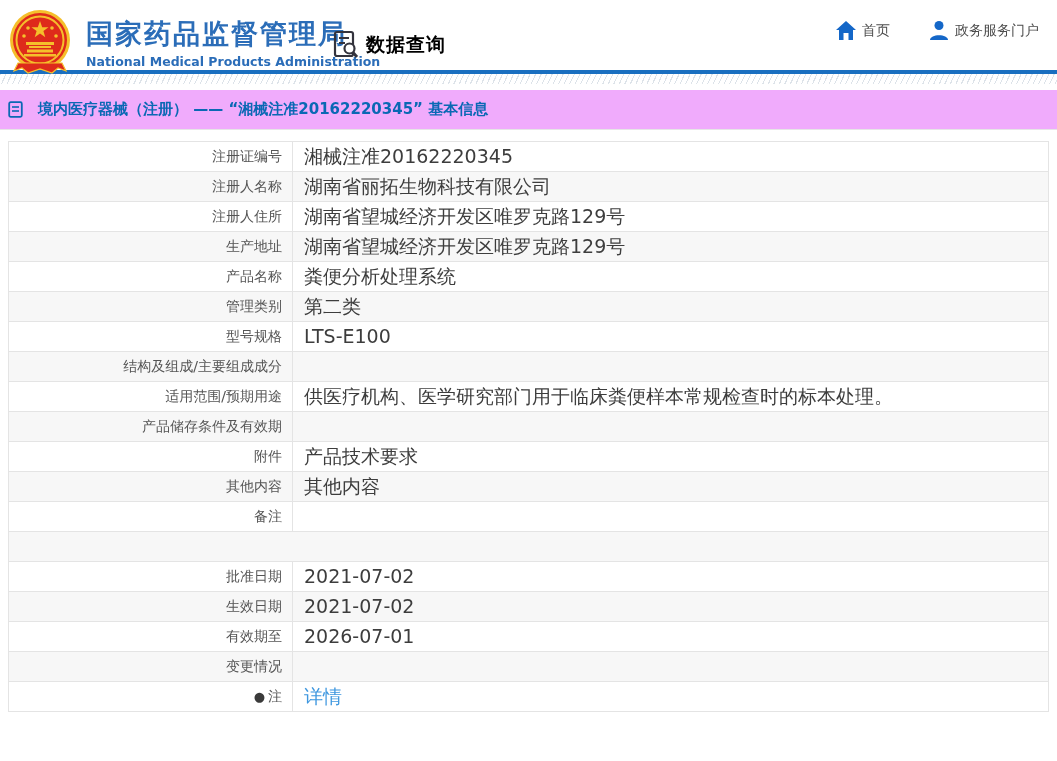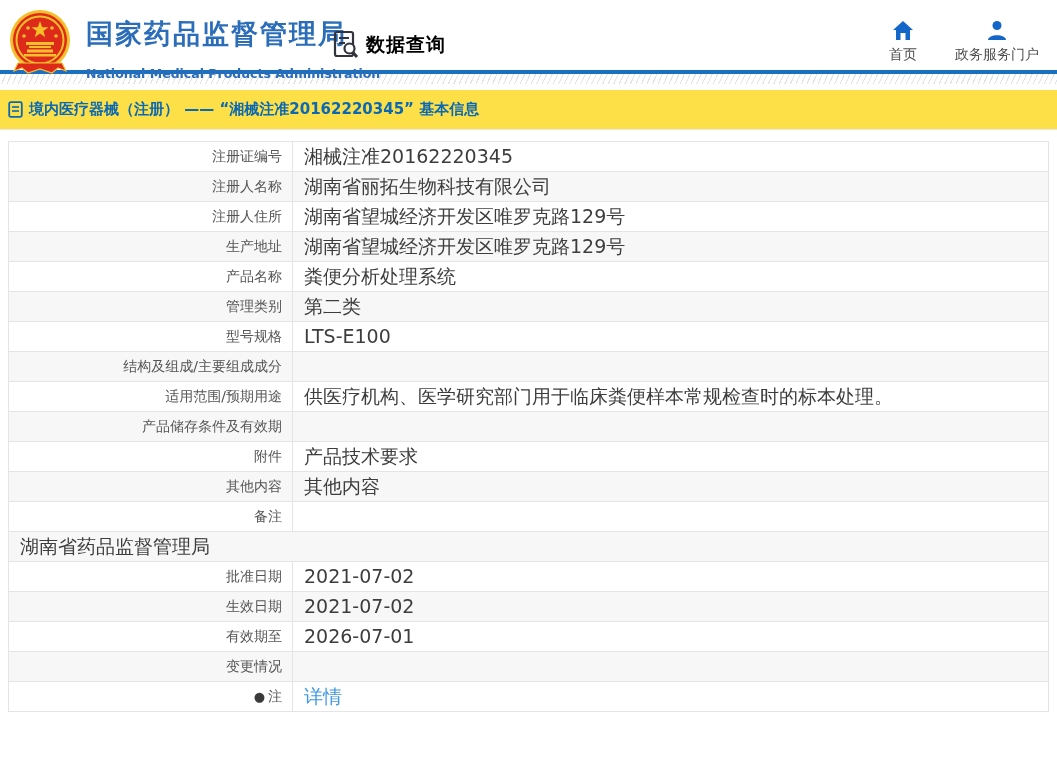--- a/index.html
+++ b/index.html
@@ -4,36 +4,36 @@
 <style>
   * { margin:0; padding:0; box-sizing:border-box; }
   html,body { width:1057px; height:761px; overflow:hidden; background:#fff;
     font-family:"DejaVu Sans","Liberation Sans",sans-serif; }
 
   
   .header { position:relative; height:70px; background:#fff; }
   .logo-wrap { position:absolute; left:8px; top:9px; width:64px; height:76px; }
   .brand { position:absolute; left:86px; top:18px; }
   .brand-cn { font-size:27px; font-weight:bold; color:#2b6db8; letter-spacing:2px; line-height:32px; }
-  .brand-en { font-size:12.5px; font-weight:bold; color:#2b6db8; margin-top:16px; }
+  .brand-en { font-size:12.5px; font-weight:bold; color:#2b6db8; margin-top:4px; }
   .section-entry { position:absolute; left:332px; top:30px; display:flex; align-items:center; gap:6px; }
   .section-entry .txt { font-size:19px; font-weight:bold; color:#000000; letter-spacing:1px; }
   .top-nav { position:absolute; right:18px; top:20px; display:flex; gap:38px; }
-  .nav-item { display:flex; flex-direction:column; align-items:center; gap:5px; cursor:pointer; }
+  .nav-item { display:flex; flex-direction:row; align-items:center; gap:5px; cursor:pointer; }
   .nav-item .lbl { font-size:14px; color:#4d4d4d; }
 
   
   .blue-bar { height:4px; background:#1a6fc0; }
   .stripe-band { height:10px; background:#fff;
      background-image:repeating-linear-gradient(115deg,#dde3e9 0,#dde3e9 1px,transparent 1px,transparent 5px); }
   .gap-s { height:6px; background:#fff; }
 
   
-  .breadcrumb { height:40px; background:#fde047; border-bottom:1px solid #e6e6e6;
-     display:flex; align-items:center; padding-left:8px; gap:6px; }
+  .breadcrumb { height:40px; background:#f0abfc; border-bottom:1px solid #e6e6e6;
+     display:flex; align-items:center; padding-left:8px; gap:15px; }
   .breadcrumb .bc-text { font-size:15px; font-weight:bold; color:#0a68b4; }
 
   
   .table-wrap { margin:11px 8px 0 8px; border:1px solid #e4e4e4; border-bottom:none; }
   .row { display:flex; min-height:30px; border-bottom:1px solid #e4e4e4; background:#fff; }
   .row.alt { background:#f7f7f7; }
   .cell-label { width:284px; flex:0 0 284px; display:flex; align-items:center; justify-content:flex-end;
      padding:4px 10px 4px 6px; border-right:1px solid #e4e4e4;
      font-size:14px; color:#555; text-align:right; gap:3px; }
   .cell-value { flex:1; display:flex; align-items:center; padding:4px 8px 4px 11px;
@@ -212,23 +212,20 @@
     </div>
   </div>
 
   <div class="row">
     <div class="cell-label">
       <span class="label-text">备注</span>
     </div>
   </div>
 
   <div class="row alt">
-    <div class="cell-value">
-      <span class="value-text">湖南省药品监督管理局</span>
-    </div>
   </div>
 
   <div class="row">
     <div class="cell-label">
       <span class="label-text">批准日期</span>
     </div>
     <div class="cell-value">
       <span class="value-text">2021-07-02</span>
     </div>
   </div>

